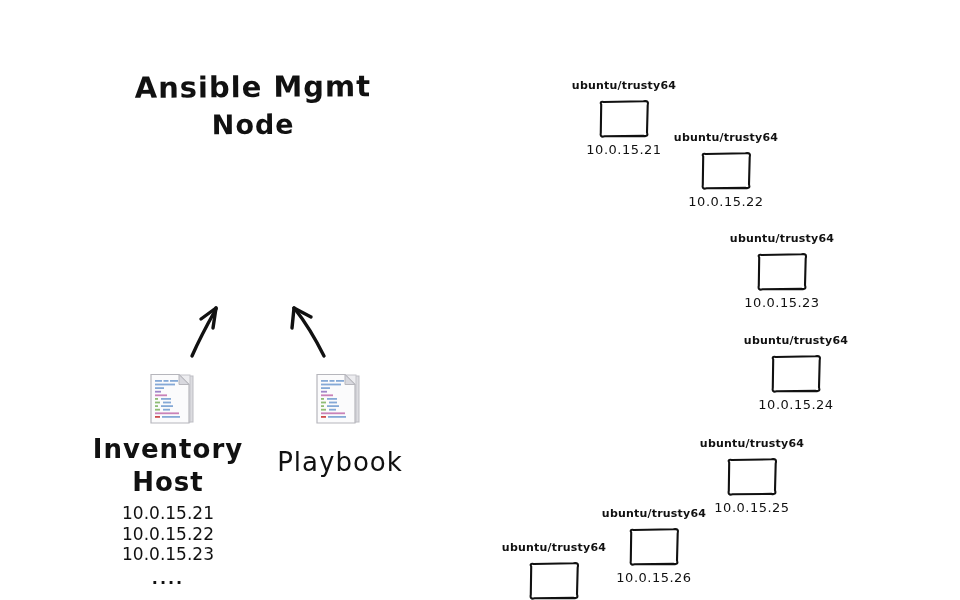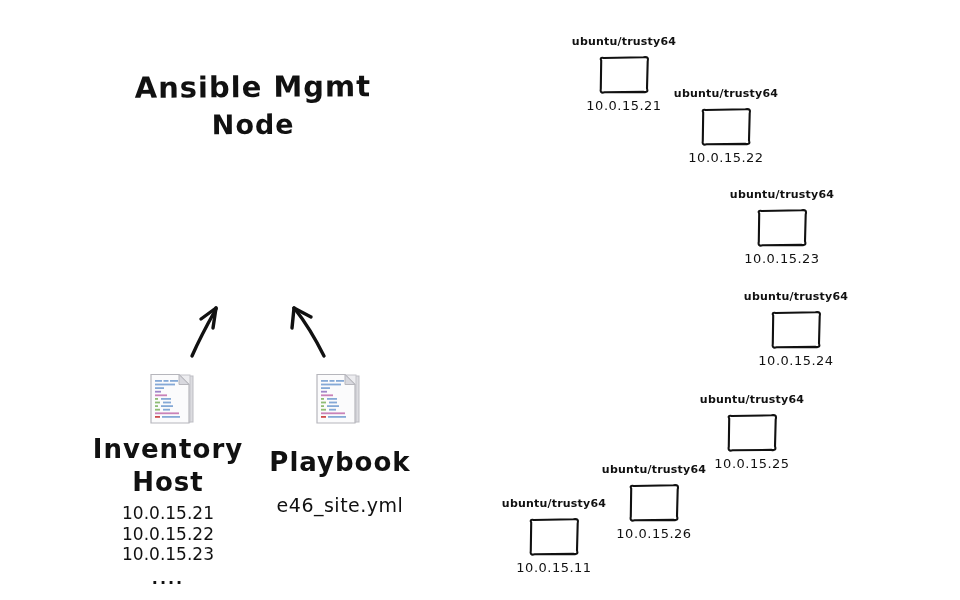--- a/index.html
+++ b/index.html
@@ -32,25 +32,25 @@
   
   .arrow svg { display: block; }
 
   
   .host-block { left: 83px; top: 433px; width: 170px; text-align: center; }
   .host-line { font-size: 26px; font-weight: 600; letter-spacing: 1px; line-height: 33px; }
   .host-ips { margin-top: 4px; font-size: 17px; font-weight: 500; line-height: 20.5px; }
   .host-ellipsis { font-size: 16px; font-weight: 600; letter-spacing: 2px; line-height: 16px; margin-top: 6px; }
 
   .playbook-block { left: 262px; top: 447px; width: 156px; text-align: center; }
-  .playbook-label { font-size: 26px; font-weight: 700; letter-spacing: 1px; }
+  .playbook-label { font-size: 26px; font-weight: 400; letter-spacing: 1px; }
   .playbook-file { font-size: 19px; font-weight: 500; margin-top: 17px; letter-spacing: 0.5px; }
 
   
-  .node { width: 124px; text-align: center; }
+  .node { width: 124px; text-align: center; margin-top: 44px; }
   .node-os { font-size: 11px; font-weight: 600; letter-spacing: 0.2px; white-space: nowrap; }
   .node-box { display: block; margin: 7px auto 3px auto; }
   .node-ip { font-size: 13px; font-weight: 500; letter-spacing: 0.5px; white-space: nowrap; }
 
   .n1 { left: 562px; top: 35px; }
   .n2 { left: 664px; top: 87px; }
   .n3 { left: 720px; top: 188px; }
   .n4 { left: 734px; top: 290px; }
   .n5 { left: 690px; top: 393px; }
   .n6 { left: 592px; top: 463px; }
@@ -139,21 +139,20 @@
     <div class="host-ips">
       <div>10.0.15.21</div>
       <div>10.0.15.22</div>
       <div>10.0.15.23</div>
     </div>
     <div class="host-ellipsis">....</div>
   </div>
 
   <div class="abs playbook-block">
     <div class="playbook-label">Playbook</div>
-    <div class="playbook-file">e46_site.yml</div>
   </div>
 
   <div class="abs node n1">
     <div class="node-os">ubuntu/trusty64</div>
     <svg class="node-box" width="54" height="40" viewBox="0 0 54 40">
         <use href="#sketch-box" fill="#ffffff" stroke="#111111" stroke-width="2.1" stroke-linejoin="round"></use>
       </svg>
     <div class="node-ip">10.0.15.21</div>
   </div>
 

